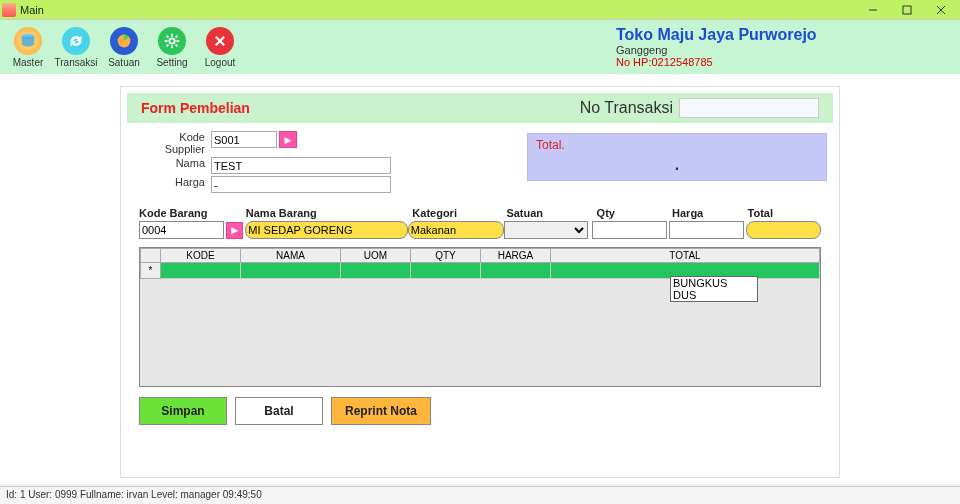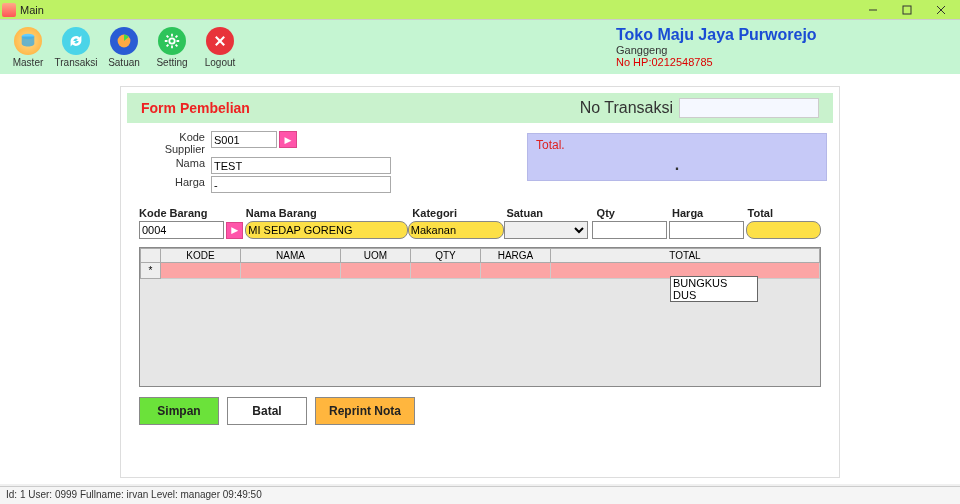--- a/index.html
+++ b/index.html
@@ -51,27 +51,27 @@
 .col-kat { width: 96px; }
 .col-sat { width: 88px; }
 .col-qty { width: 75px; margin-left: 4px; }
 .col-hrg { width: 75px; margin-left: 2px; }
 .col-tot { width: 75px; margin-left: 2px; }
 
 .dropdown { position: absolute; left: 513px; top: 189px; width: 88px; background: #fff; border: 1px solid #666; z-index: 5; margin-left: 36px; }
 .dropdown div { font-size: 11px; padding: 0 2px; cursor: pointer; }
 
 .grid { margin: 8px 18px; border: 1px solid #888; height: 140px; background: #e6e6e6; position: relative; }
-.grid table { border-collapse: collapse; width: 100%; background: #fca5a5; padding-left: 44px; }
+.grid table { border-collapse: collapse; width: 100%; background: #22c55e; padding-left: 44px; }
 .grid th { background: #eee; border: 1px solid #aaa; font-weight: normal; font-size: 10px; padding: 1px 0; }
 .grid td { border: 1px solid #ccc; height: 16px; font-size: 10px; }
 .grid .rowhead { width: 20px; background: #eee; border: 1px solid #aaa; }
 
 .buttons { margin: 10px 18px; display: flex; gap: 8px; }
-.btn { width: 80px; height: 28px; border: 1px solid #888; cursor: pointer; font-size: 12px; font-weight: bold; }
+.btn { width: 88px; height: 28px; border: 1px solid #888; cursor: pointer; font-size: 12px; font-weight: bold; }
 .btn-green { background: #6be23a; color: #222; }
 .btn-white { background: #fff; color: #222; }
 .btn-orange { background: #ffb63e; color: #222; width: 100px; }
 
 .statusbar { position: absolute; bottom: 0; left: 0; right: 0; height: 18px; background: #f5f5f5; border-top: 1px solid #ccc; font-size: 10px; padding: 2px 6px; color: #333; }
 </style>
 </head>
 <body>
 
 <div class="titlebar">

